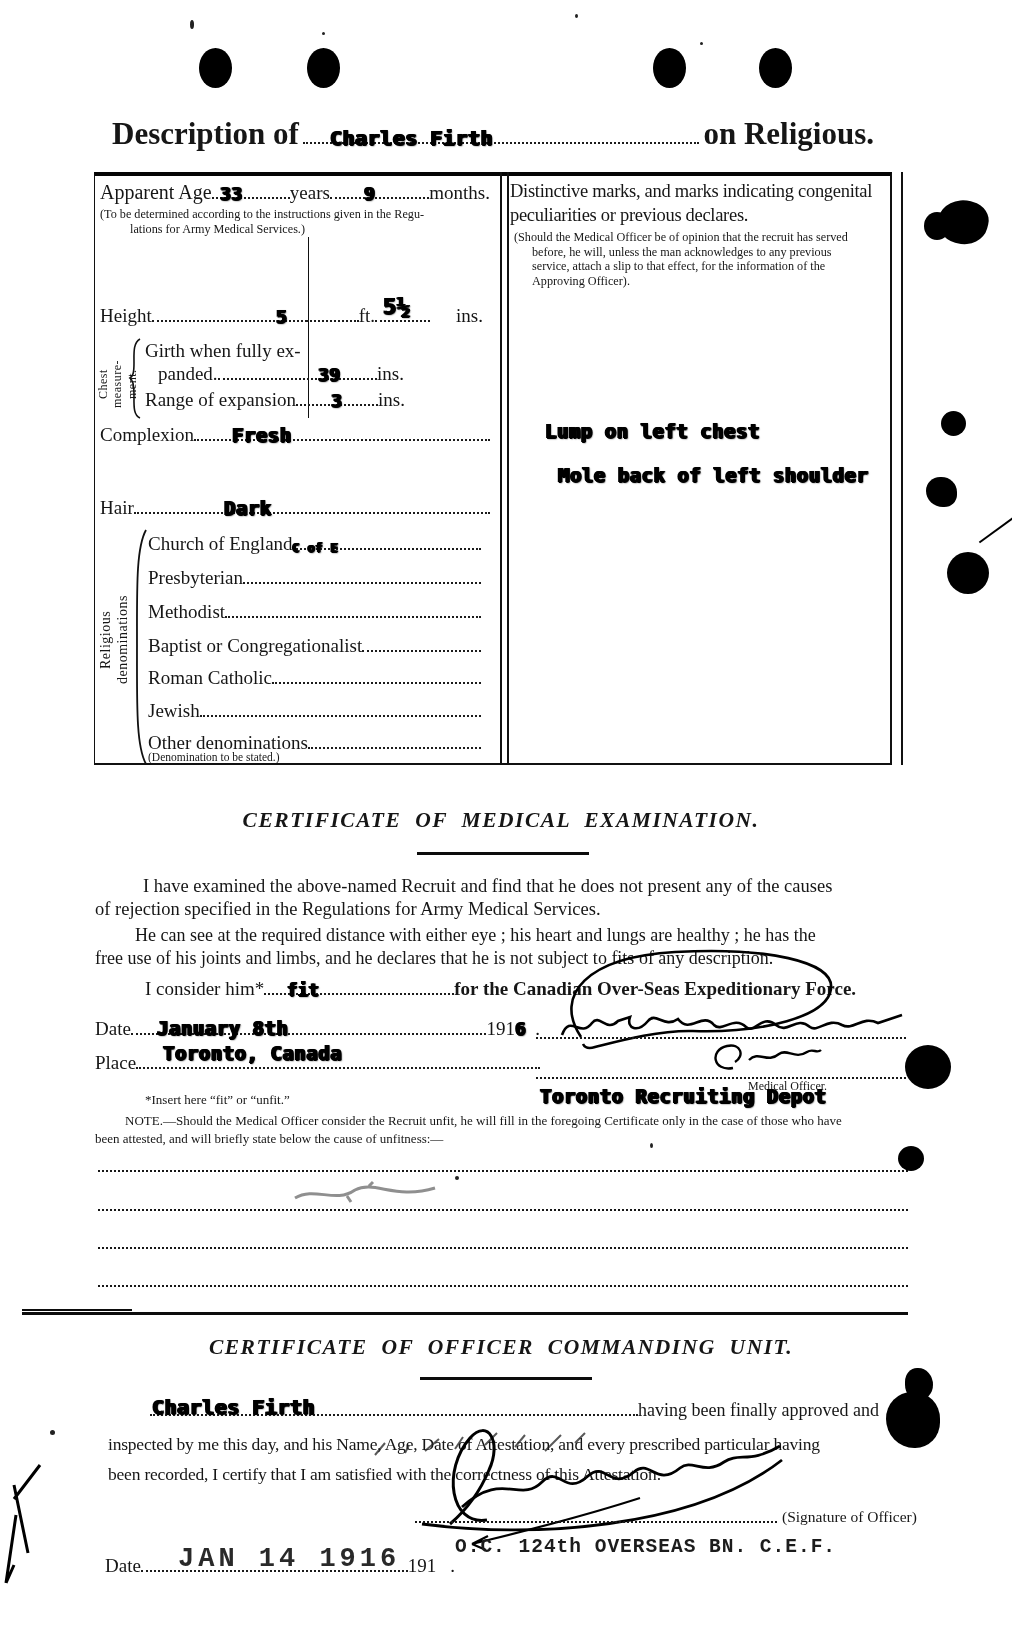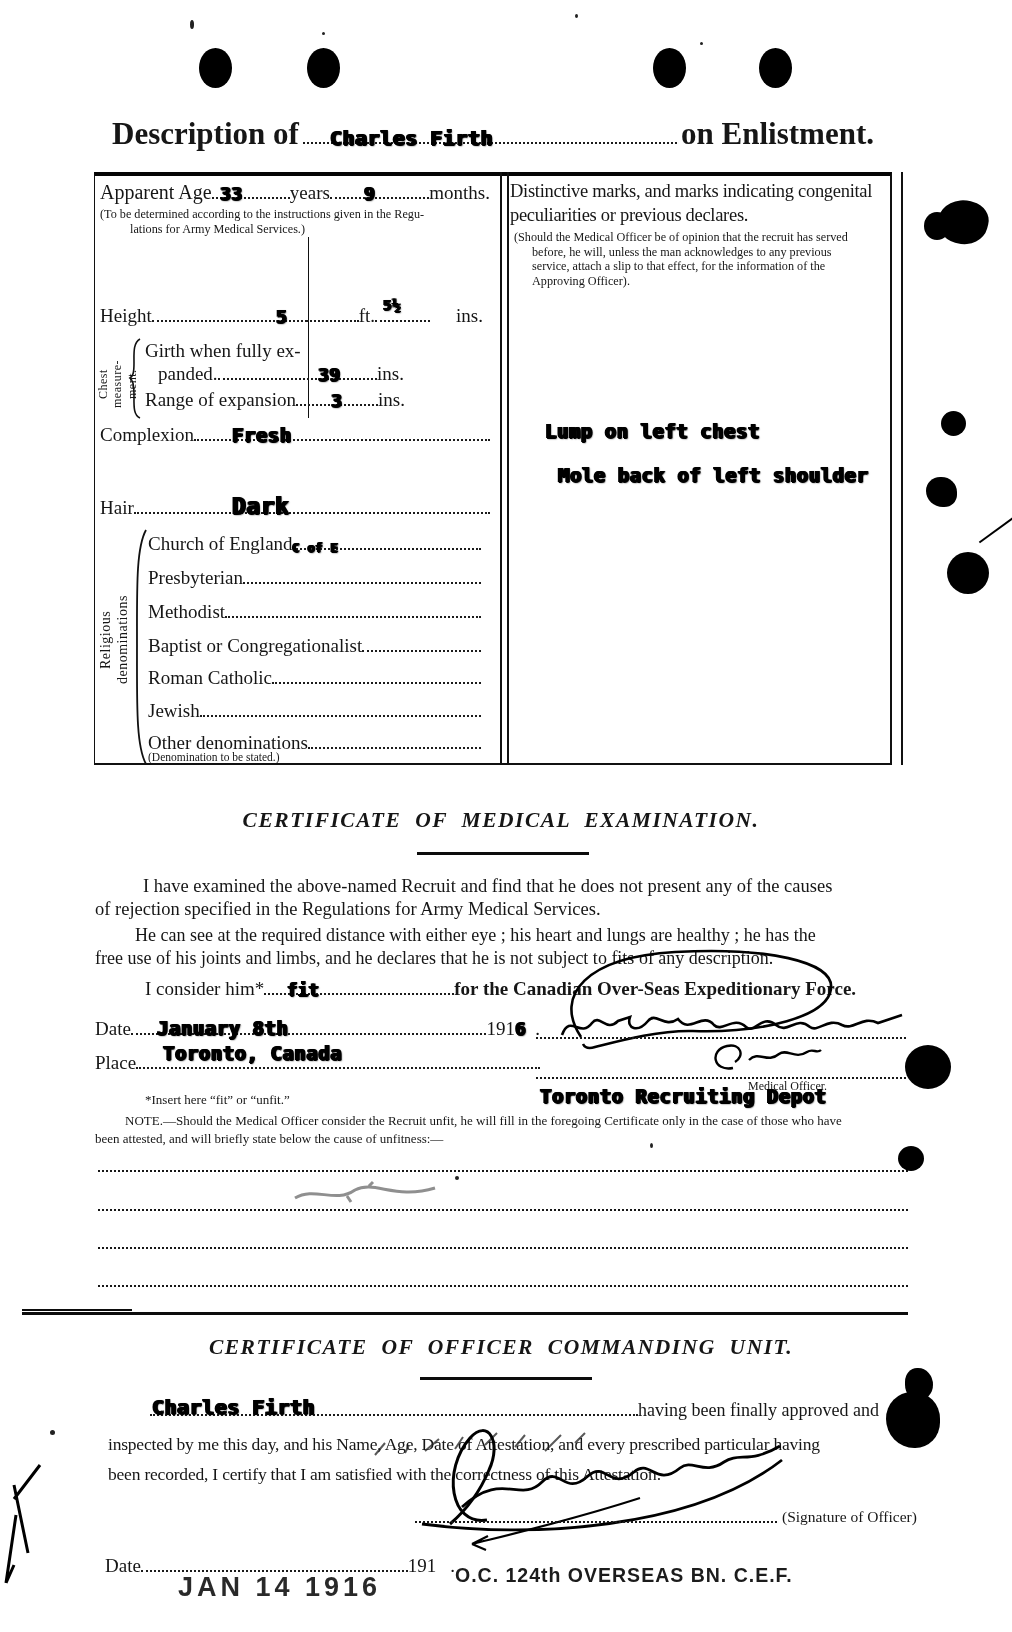--- a/index.html
+++ b/index.html
@@ -39,21 +39,21 @@
     font-size:12px; line-height:1.2; letter-spacing:0.5px; text-align:center;
   }
   .hole { position:absolute; width:33px; height:40px; background:#000; border-radius:50%; top:48px; }
   .blot { position:absolute; background:#000; border-radius:50%; }
   .vline { position:absolute; width:1.5px; background:#111; }
   .desc-box {
     position:absolute; left:94px; top:172px; width:798px; height:593px;
     border-top:4px solid #050505; border-left:1.5px solid #111;
     border-right:2px solid #111; border-bottom:2px solid #111;
   }
-  .stamp { font-family:Liberation Sans, sans-serif; font-weight:bold; color:#1c1c1c; position:absolute; white-space:nowrap;margin-top:28px; }
+  .stamp { font-family:Liberation Mono, monospace; font-weight:bold; color:#1c1c1c; position:absolute; white-space:nowrap; }
   svg.abs-svg { position:absolute; overflow:visible; }
   .speck { position:absolute; background:#222; border-radius:50%; }
 </style>
 </head>
 <body>
 
 <div class="page">
 
   <div class="hole" style="left:199px"></div>
   <div class="hole" style="left:307px"></div>
@@ -61,21 +61,21 @@
   <div class="hole" style="left:759px"></div>
 
   <div class="speck" style="left:190px;top:20px;width:4px;height:9px"></div>
   <div class="speck" style="left:322px;top:32px;width:3px;height:3px"></div>
   <div class="speck" style="left:575px;top:14px;width:3px;height:4px"></div>
   <div class="speck" style="left:700px;top:42px;width:3px;height:3px"></div>
 
   <div class="row" style="left:112px;top:116px;width:762px">
     <span style="font-size:31px;font-weight:bold">Description of</span>
     <span class="leader" style="margin:0 4px"></span>
-    <span style="font-size:31px;font-weight:bold">on Enlistment.</span>
+    <span style="font-size:31px;font-weight:bold">on Religious.</span>
     <span class="over typed typed-heavy" style="left:218px;bottom:2px;font-size:20px">Charles Firth</span>
   </div>
 
   <div class="desc-box"></div>
   <div class="vline" style="left:500px;top:172px;height:593px"></div>
   <div class="vline" style="left:507px;top:172px;height:593px"></div>
   <div class="vline" style="left:901px;top:172px;height:593px"></div>
   <div class="vline" style="left:308px;top:237px;height:181px;width:1.2px"></div>
 
   <div class="row" style="left:100px;top:181px;width:390px">
@@ -93,21 +93,21 @@
   </div>
 
   <div class="row" style="left:100px;top:305px;width:390px">
     <span class="lbl">Height</span>
     <span class="leader fix" style="width:155px"></span>
     <span class="leader fix" style="width:52px"></span>
     <span class="lbl">ft.</span>
     <span class="leader fix" style="width:55px"></span>
     <span class="lbl" style="margin-left:26px">ins.</span>
     <span class="over typed typed-heavy" style="left:176px;bottom:0;font-size:18px">5</span>
-    <span class="over typed typed-heavy" style="left:283px;bottom:14px;font-size:14px">5½</span>
+    <span class="over typed typed-heavy" style="left:283px;bottom:8px;font-size:22px">5½</span>
   </div>
 
   <div class="vlabel" style="left:96px;top:342px;height:84px">
     <div>Chest</div>
     <div>measure-</div>
     <div>ment.</div>
   </div>
   <svg class="abs-svg" style="left:128px;top:337px" width="13" height="84" viewBox="0 0 13 84">
     <path d="M12,2 C5,6 6,16 6,26 C6,36 5,39 2,41 C5,43 6,47 6,57 C6,68 5,78 12,81" fill="none" stroke="#111" stroke-width="1.6"></path>
   </svg>
@@ -127,21 +127,21 @@
   </div>
 
   <div class="row" style="left:100px;top:424px;width:390px">
     <span class="lbl">Complexion</span>
     <span class="leader"></span>
     <span class="over typed typed-heavy" style="left:132px;bottom:0;font-size:19px">Fresh</span>
   </div>
   <div class="row" style="left:100px;top:497px;width:390px">
     <span class="lbl">Hair</span>
     <span class="leader"></span>
-    <span class="over typed typed-heavy" style="left:132px;bottom:0;font-size:23px">Dark</span>
+    <span class="over typed typed-heavy" style="left:124px;bottom:0;font-size:19px">Dark</span>
   </div>
 
   <div class="vlabel" style="left:98px;top:572px;height:136px;font-size:14px">
     <div>Religious</div>
     <div>denominations</div>
   </div>
   <svg class="abs-svg" style="left:132px;top:528px" width="15" height="238" viewBox="0 0 15 238">
     <path d="M14,2 C4,20 5,60 5,118 C5,176 4,218 14,236" fill="none" stroke="#111" stroke-width="1.8"></path>
   </svg>
 

